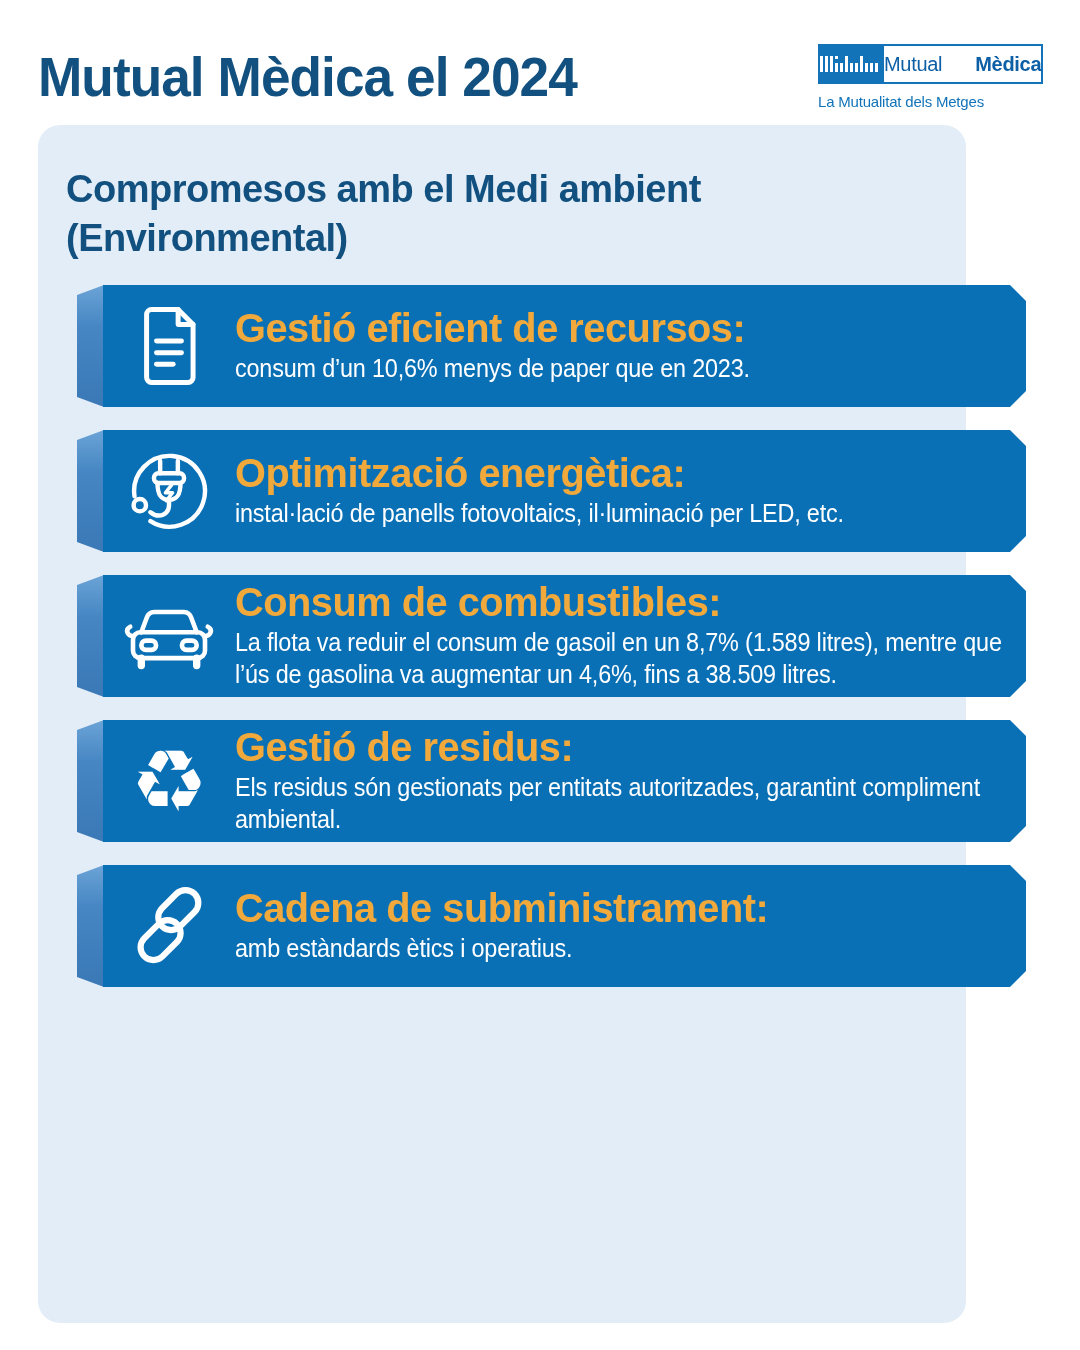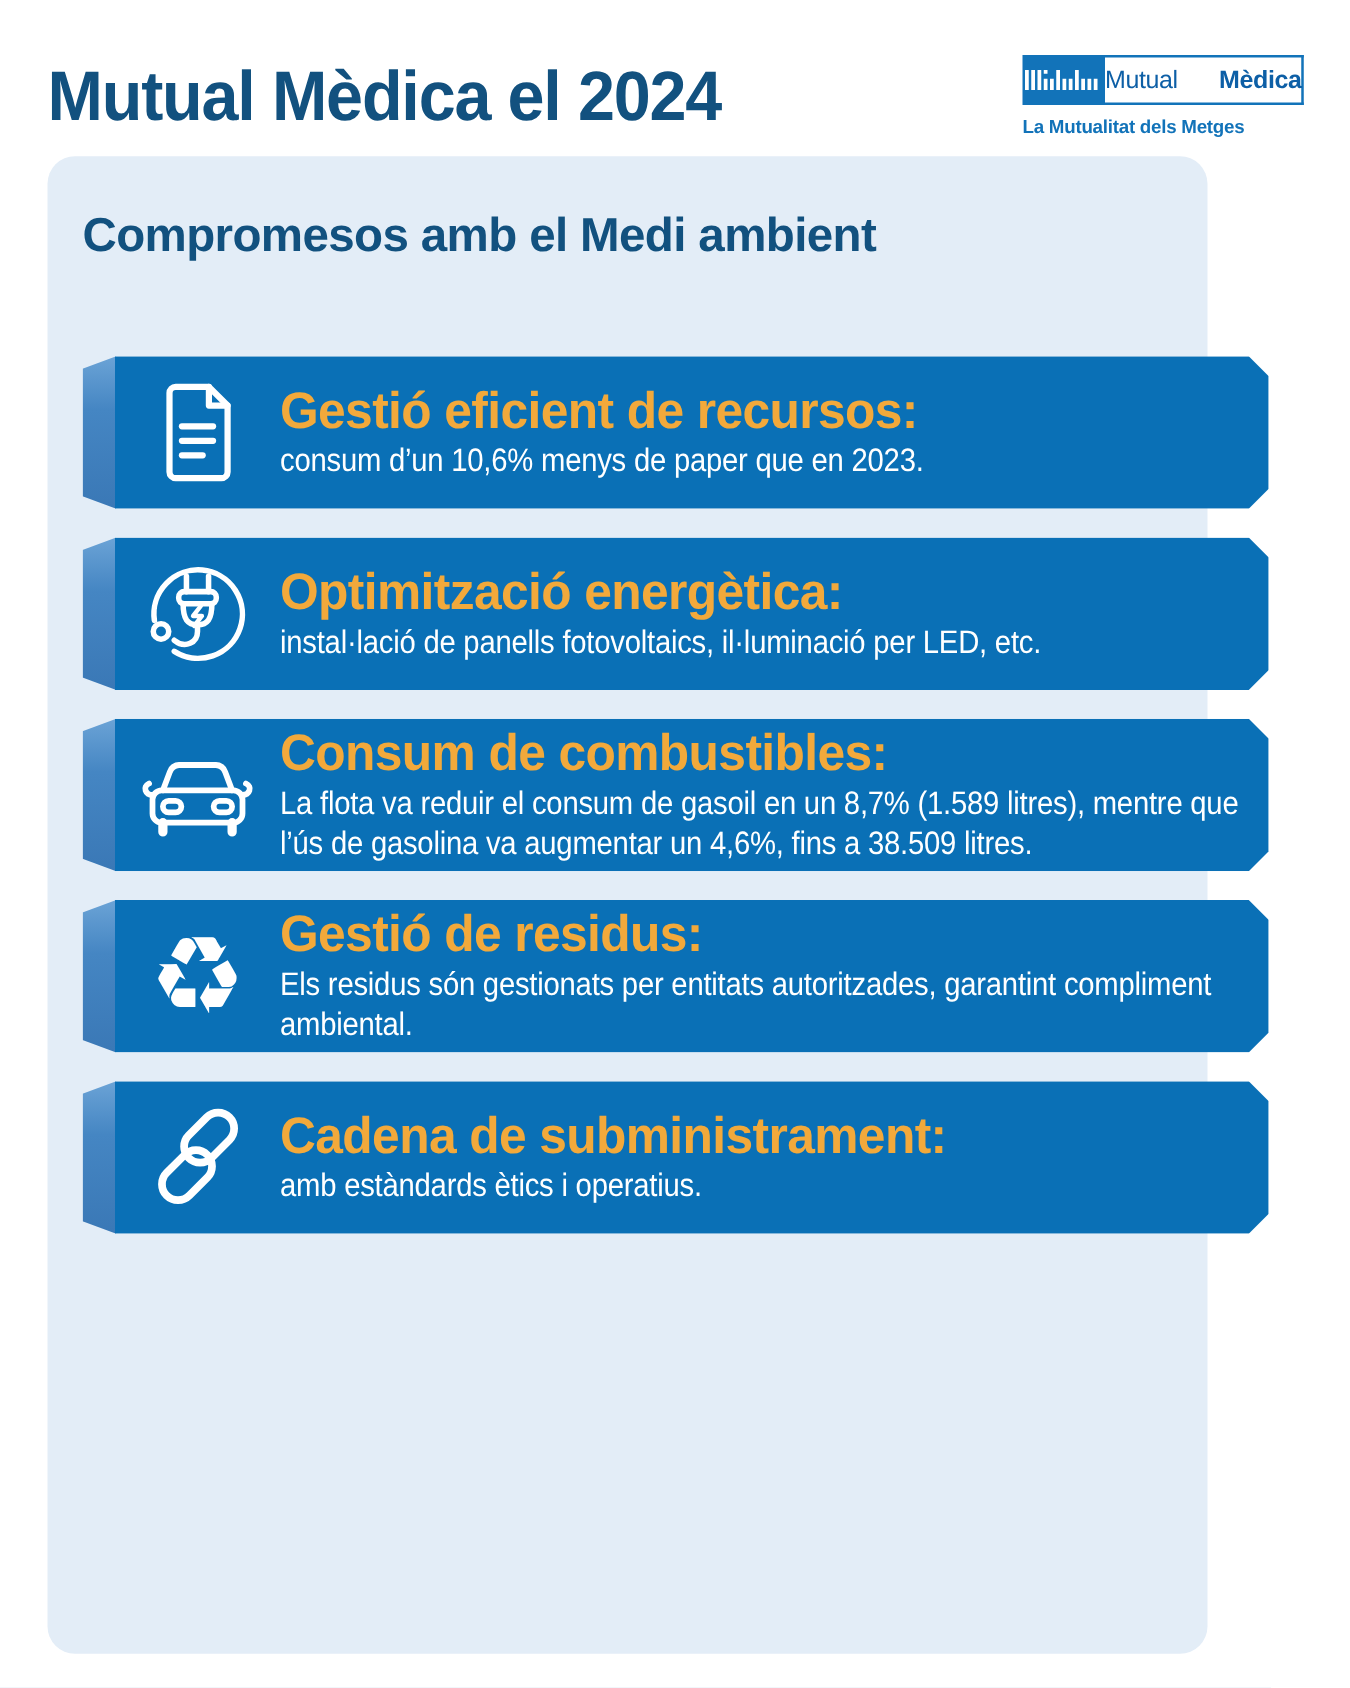--- a/index.html
+++ b/index.html
@@ -15,32 +15,32 @@
   }
   .logo{position:absolute;top:44px;right:40px;width:222px;}
   .logo-row{display:flex;height:40px;}
   .logo-mark{width:88px;background:#1273b9;display:flex;align-items:center;justify-content:center;}
   .logo-name{
     flex:1;background:#ffffff;border:2px solid #1273b9;border-left:none;
     display:flex;align-items:center;
     font-size:20px;color:#0d5fa6;white-space:nowrap;letter-spacing:-0.3px;
   }
   .logo-name b{font-weight:bold;padding-left:33px;}
-  .logo-tagline{margin-top:9px;font-size:15px;font-weight:bold;color:#1273b9;letter-spacing:-0.2px;}
+  .logo-tagline{margin-top:9px;font-size:15px;font-weight:normal;color:#1273b9;letter-spacing:-0.2px;}
   
   .panel{
     position:absolute;left:38px;top:125px;width:928px;height:1198px;
     background:#e3edf7;border-radius:22px;
   }
   .panel-heading{
     position:absolute;left:28px;top:40px;
     font-size:38px;font-weight:bold;color:#12517f;line-height:1.3;letter-spacing:-0.5px;
   }
   
-  .cards{position:absolute;left:28px;top:160px;text-decoration:underline;}
+  .cards{position:absolute;left:39px;top:160px;text-decoration:underline;}
   .card{position:relative;width:949px;height:122px;margin-bottom:23px;}
   .card-side{
     position:absolute;left:0;top:0;width:27px;height:100%;
     background:linear-gradient(180deg,#6ba3d6 0%,#4586c3 35%,#3a78b6 100%);
     clip-path:polygon(100% 0,100% 100%,0 calc(100% - 10px),0 10px);
   }
   .card-face{
     position:absolute;left:26px;top:0;right:0;bottom:0;background:#0a70b6;
     clip-path:polygon(0 0,calc(100% - 16px) 0,100% 16px,100% calc(100% - 16px),calc(100% - 16px) 100%,0 100%);
     display:flex;align-items:center;
@@ -89,20 +89,21 @@
         <b>Mèdica</b>
     </div>
   </div>
   <div class="logo-tagline">La Mutualitat dels Metges</div>
 </div>
 
 <div class="panel">
 
   <div class="panel-heading">
     <div>Compromesos amb el Medi ambient</div>
+    <div>(Environmental)</div>
   </div>
 
   <div class="cards">
 
     <div class="card">
       <div class="card-side"></div>
       <div class="card-face">
         <div class="card-icon">
           <svg class="icon-svg" width="78" height="88" viewBox="0 0 94 104" fill="none" stroke="#ffffff" stroke-width="6" stroke-linecap="round" stroke-linejoin="round">
             <path d="M26 8 h32 l18 18 v64 a6 6 0 0 1 -6 6 H26 a6 6 0 0 1 -6 -6 V14 a6 6 0 0 1 6 -6 z"></path>

